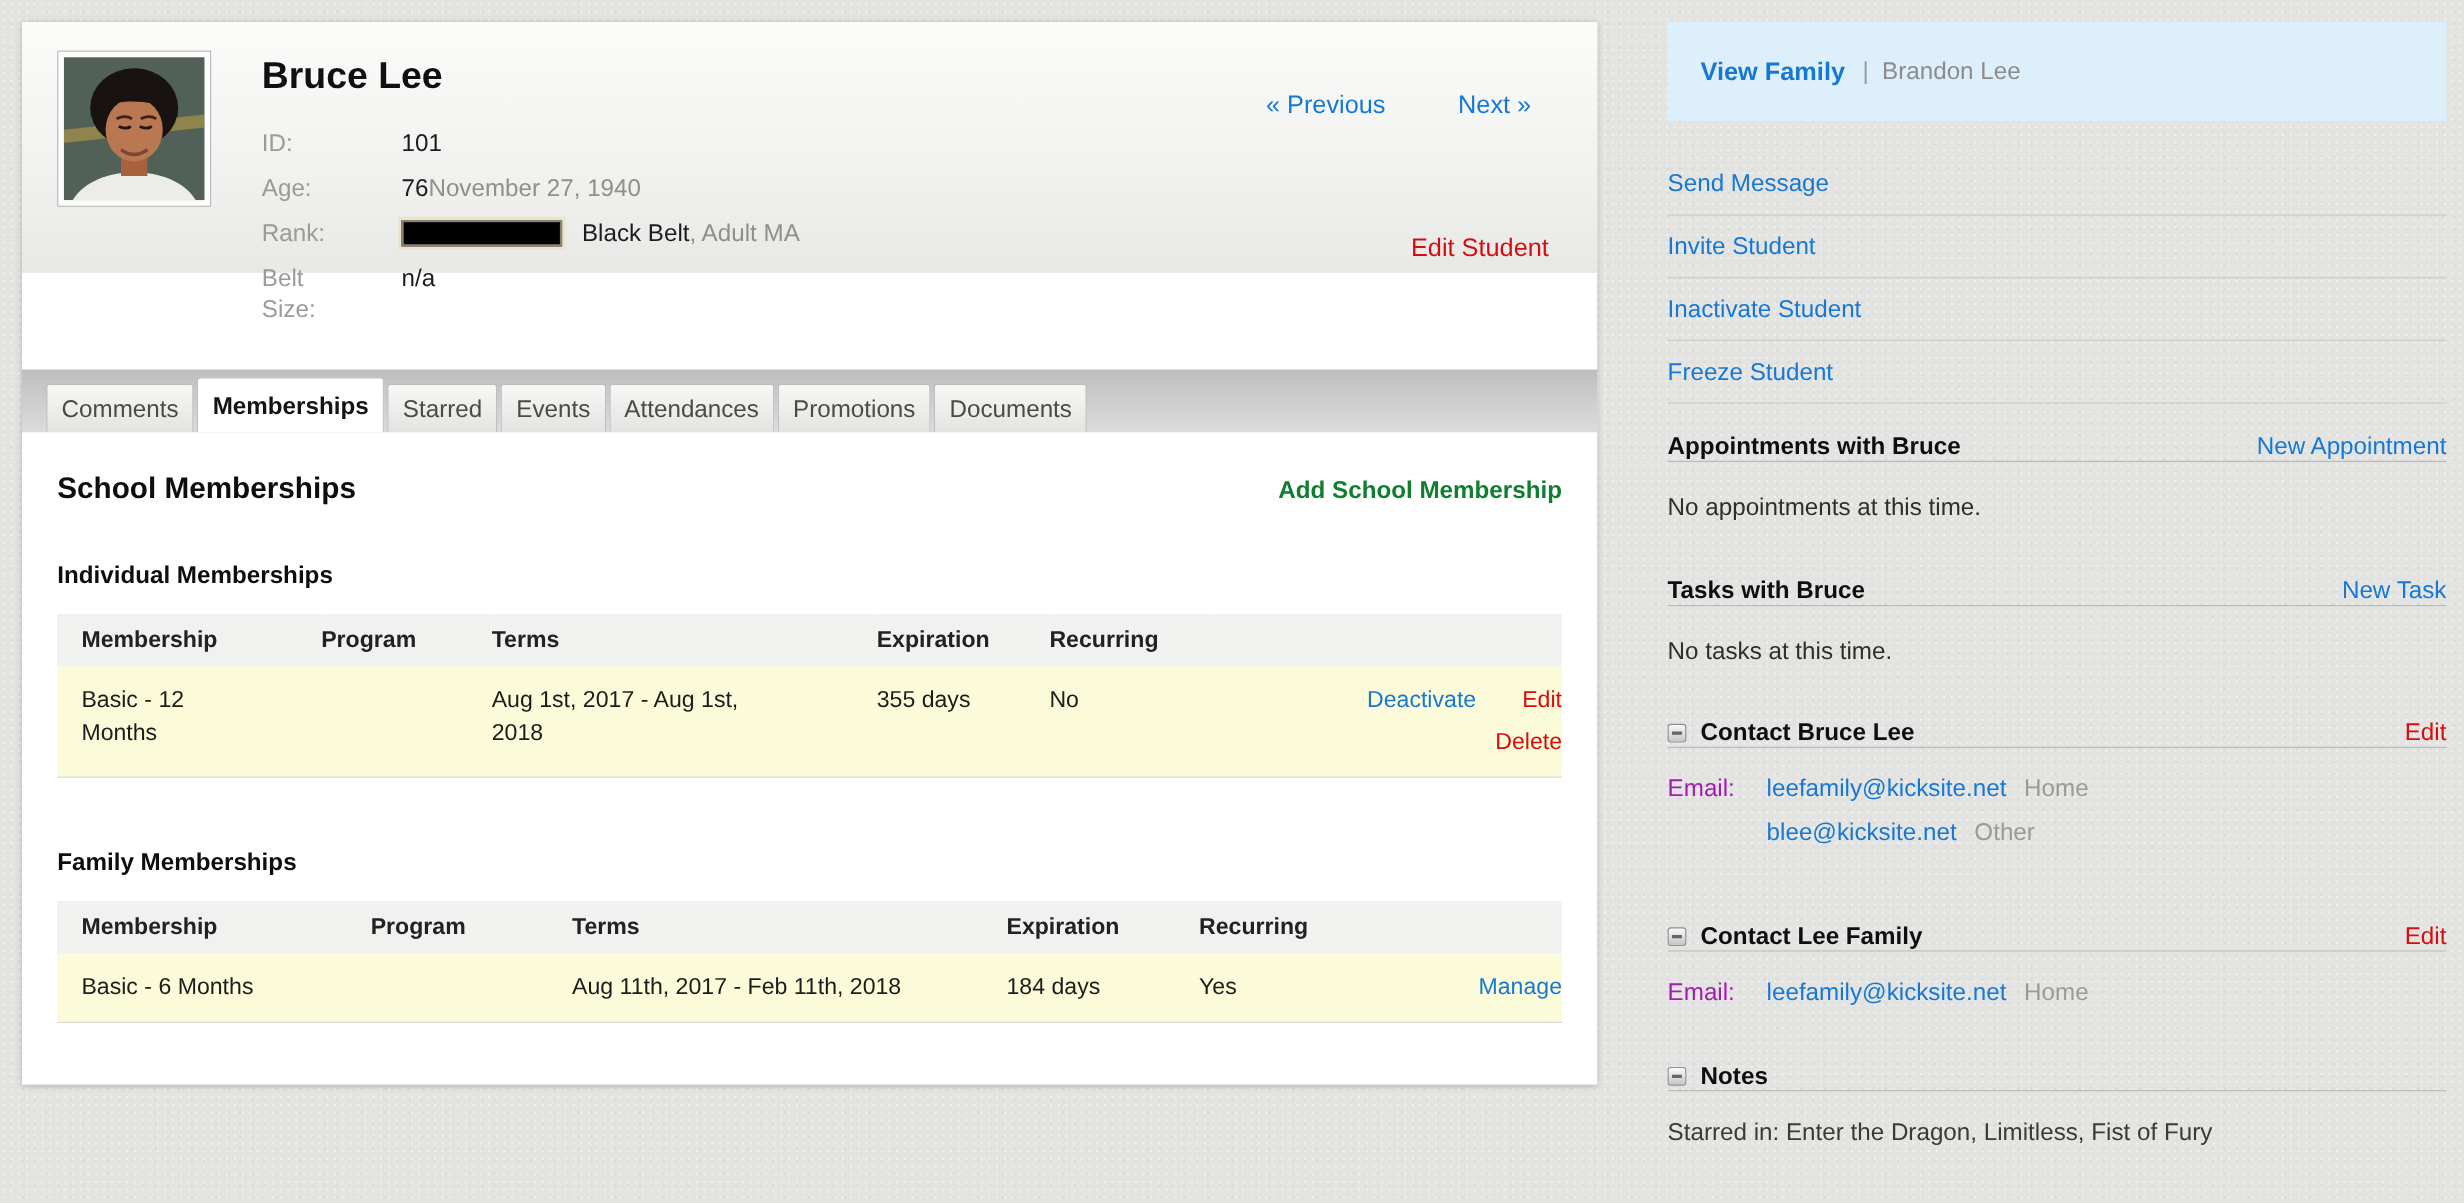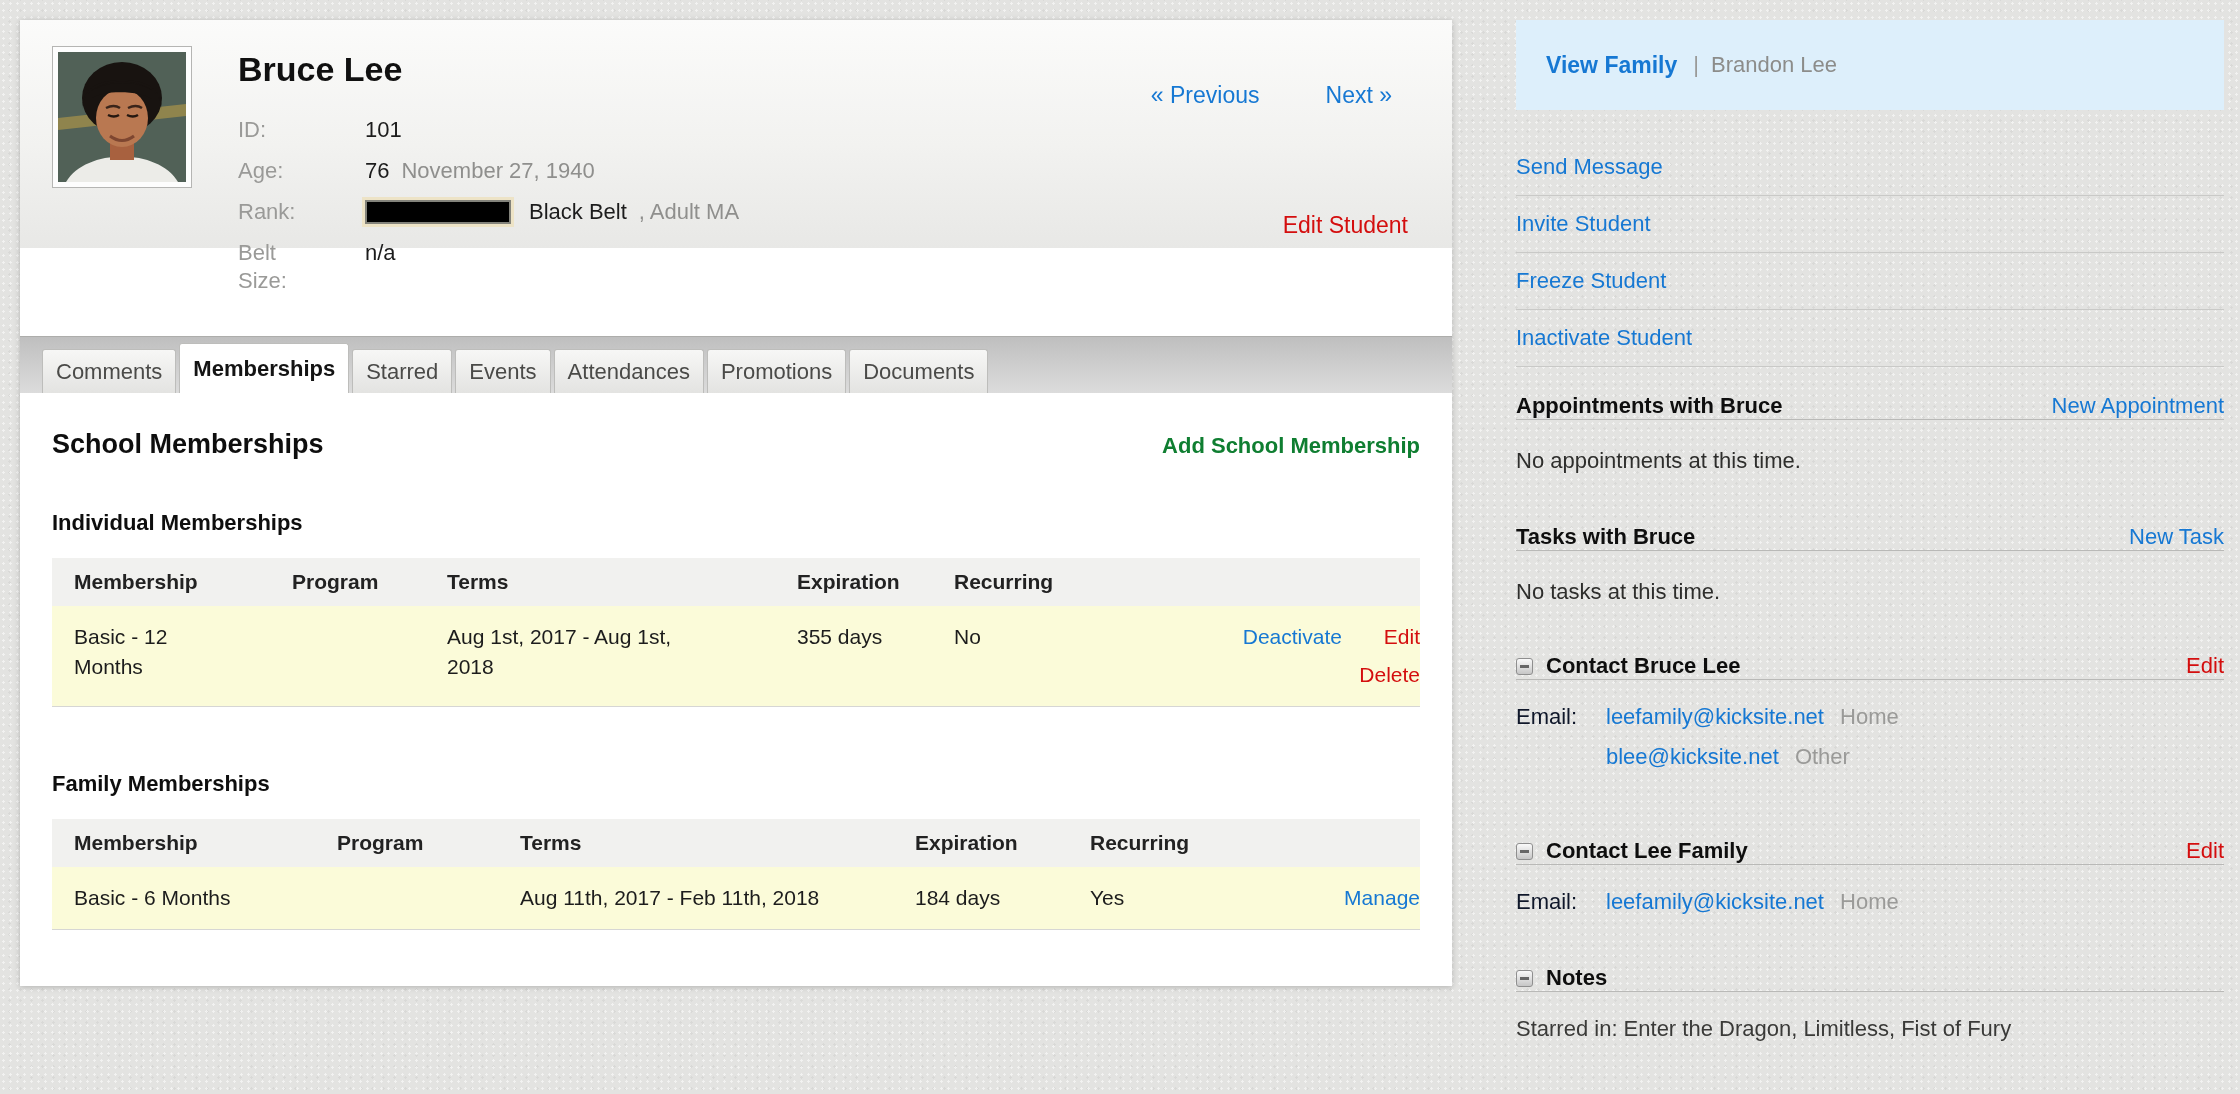--- a/index.html
+++ b/index.html
@@ -27,21 +27,21 @@
   .photo-frame { position:absolute; left:32px; top:26px; padding:5px;
           background:#fdfdfd; border:1px solid #b5b5b3; }
   .photo-frame svg { display:block; width:128px; height:130px; }
   .student-name { position:absolute; left:218px; top:30px; font-size:34px;
           font-weight:bold; color:#101010; }
   .details { position:absolute; left:218px; top:96px; font-size:22px; line-height:28px; }
   .drow { display:flex; align-items:flex-start; margin-bottom:13px; }
   .dlabel { width:127px; flex:0 0 auto; color:#9a9a98; }
   .dlabel.wrap-label { width:86px; margin-right:41px; }
   .dvalue { color:#1c1c1c; }
-  .dextra { color:#8f8f8d; margin-left:12px; }
+  .dextra { color:#8f8f8d; }
   .belt-badge { display:inline-block; width:146px; height:24px; background:#000;
           border:2px solid #83837b; box-shadow:0 0 0 3px #ede3c6;
           margin:2px 18px 0 0; flex:0 0 auto; }
   .pager { position:absolute; top:62px; right:60px; display:flex; gap:66px; font-size:23px; }
   .edit-student { position:absolute; top:192px; right:44px; font-size:23px; }
 
   
   .tabstrip { position:absolute; top:316px; left:0; right:0; height:57px;
           background:linear-gradient(#bfbfbf,#dcdcdc); border-top:1px solid #adadab;
           display:flex; align-items:flex-end; padding-left:22px; }
@@ -99,21 +99,21 @@
   .sb-head { display:flex; align-items:center; border-bottom:1px solid #b9b9b7;
           }
   .sb-title { font-size:22px; font-weight:bold; color:#0e0e0e; flex:1; }
   .collapse-icon { width:17px; height:17px; background:linear-gradient(#fafafa,#c6c6c6);
           border:1px solid #8f8f8f; border-radius:3px; position:relative;
           flex:0 0 auto; margin-right:13px; cursor:pointer; }
   .collapse-icon::after { content:""; position:absolute; left:3px; right:3px; top:6px;
           height:3px; background:#666; }
   .sb-empty { margin-top:28px; color:#2e2e2c; }
   .email-row { display:flex; margin-top:24px; }
-  .email-label { color:#0f172a; width:90px; flex:0 0 auto; }
+  .email-label { color:#a21caf; width:90px; flex:0 0 auto; }
   .email-line { margin-bottom:14px; }
   .email-type { color:#9a9a98; margin-left:10px; }
   .notes-content { margin-top:24px; color:#3a3a38; }
 </style>
 </head>
 <body>
 
 <div class="card">
 
   <div class="card-header">
@@ -267,22 +267,22 @@
 
   <div class="view-family-box">
     <a class="vf-link">View Family</a>
     <span class="vf-sep">|</span>
     <span class="vf-name">Brandon Lee</span>
   </div>
 
   <div class="action-list">
     <a class="action-item">Send Message</a>
     <a class="action-item">Invite Student</a>
+    <a class="action-item">Inactivate Student</a>
     <a class="action-item">Freeze Student</a>
-    <a class="action-item">Inactivate Student</a>
   </div>
 
   <div class="sb-section">
     <div class="sb-head">
       <span class="sb-title">Appointments with Bruce</span>
       <a class="blue">New Appointment</a>
     </div>
     <div class="sb-empty">No appointments at this time.</div>
   </div>
 

